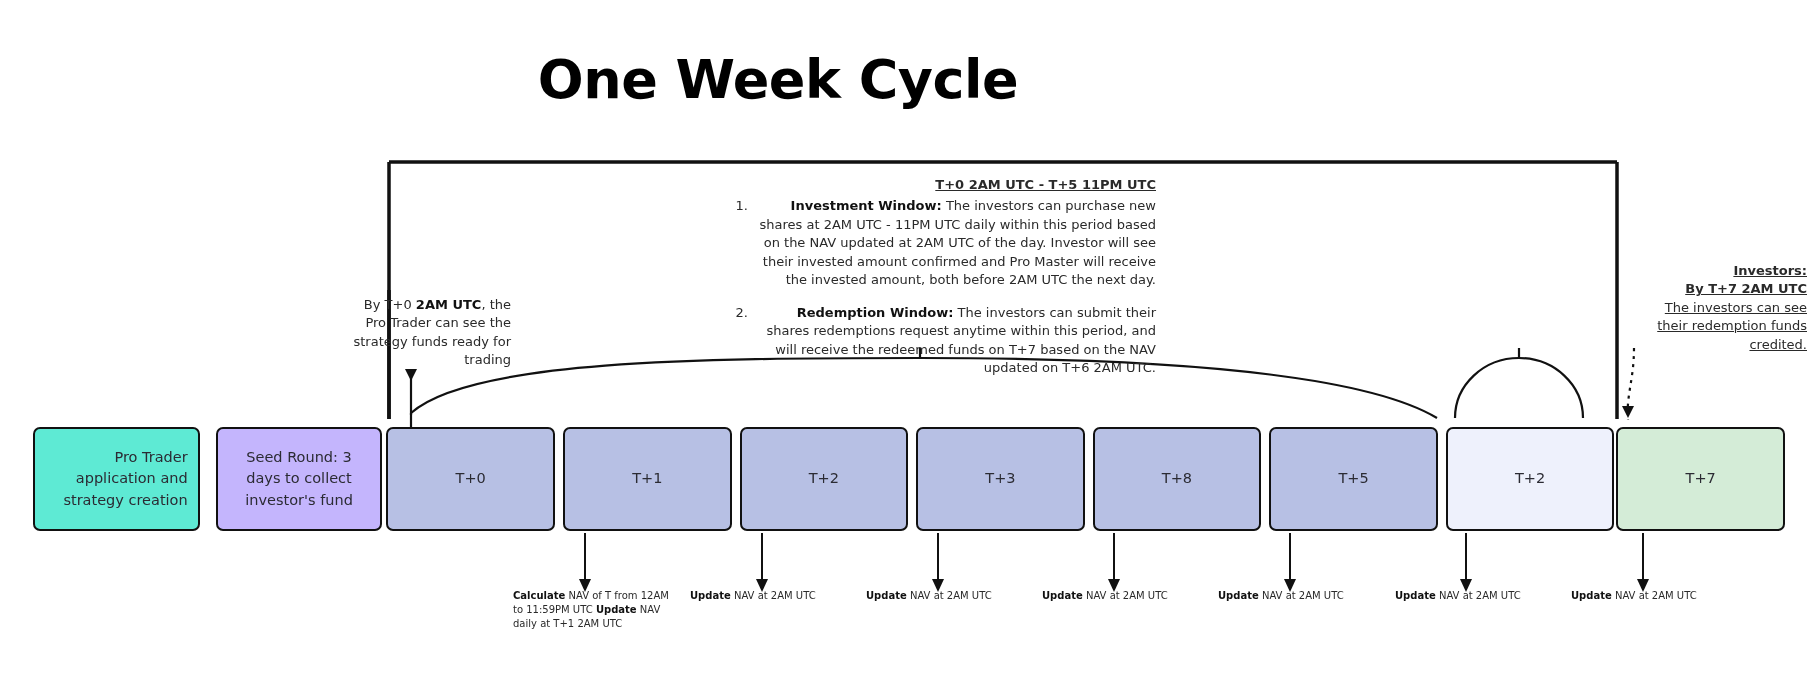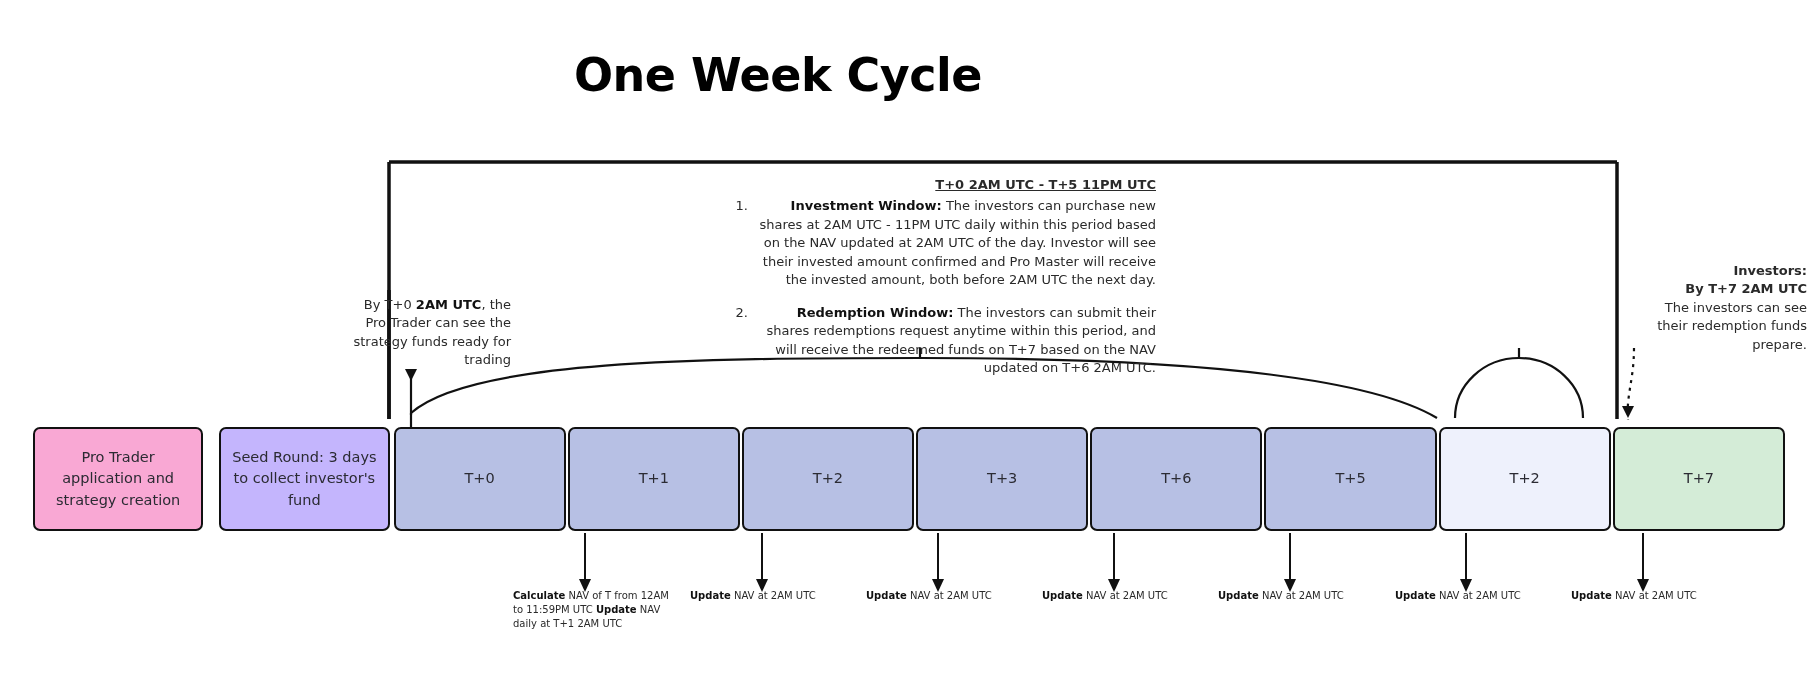--- a/index.html
+++ b/index.html
@@ -6,53 +6,53 @@
   body{
     width:1815px;height:686px;background:#ffffff;
     font-family:"DejaVu Sans","Liberation Sans",sans-serif;
     color:#1a1a1a;position:relative;overflow:hidden;
   }
   .canvas{position:absolute;left:0;top:0;width:1815px;height:686px;}
 
   
   .title{
     position:absolute;left:0;top:48px;width:1556px;text-align:center;
-    font-size:46px;font-weight:bold;letter-spacing:-0.5px;color:#000;
+    font-size:54px;font-weight:bold;letter-spacing:-0.5px;color:#000;
   }
 
   
   .overlay{position:absolute;left:0;top:0;width:1815px;height:686px;pointer-events:none;}
 
   
   .timeline{position:absolute;left:33px;top:427px;width:1752px;height:104px;display:flex;}
   .cell{
     position:relative;border:2.5px solid #111;border-radius:7px;
     display:flex;align-items:center;justify-content:center;text-align:center;
     font-size:14.5px;color:#2b2b33;line-height:1.45;box-sizing:border-box;
   }
-  .cell.pre{width:176px;margin-right:16px;background:#f9a8d4;}
+  .cell.pre{width:176px;margin-right:16px;background:#5eead4;text-align:right;}
   .cell.seed{width:176px;margin-right:4px;background:#c4b5fd;}
-  .cell.day{width:178px;background:#b7c0e4;margin-right:2px;}
+  .cell.day{width:178px;background:#b7c0e4;margin-right:8px;}
   .cell.t6{width:178px;background:#eef1fc;margin-right:2px;}
   .cell.t7{width:178px;background:#d4ecd7;align-items:center;}
   .cell .lbl{padding:0 10px;}
 
   
   .note{position:absolute;font-size:13px;line-height:1.42;color:#2a2a2a;text-align:right;}
   .note b{font-weight:bold;color:#111;}
   .note .hd{font-weight:bold;}
   .note .u{font-weight:bold;text-decoration:underline;}
 
   #note-left{left:341px;top:296px;width:170px;}
   #note-window{left:726px;top:176px;width:430px;}
   #note-window .heading{margin-bottom:3px;}
   #note-window ol{margin:0;padding-left:26px;}
   #note-window li{margin-bottom:14px;}
   #note-promasters{left:1449px;top:262px;width:175px;}
-  #note-investors{left:1632px;top:262px;width:175px;}
+  #note-investors{left:1632px;top:262px;width:175px;text-decoration:underline;}
 
   .nav-note{position:absolute;font-size:10px;line-height:1.42;color:#2a2a2a;}
   .nav-note b{font-weight:bold;color:#111;}
 
   
   #nav-0{left:513px;top:589px;width:160px;}
   #nav-1{left:690px;top:589px;width:170px;}
   #nav-2{left:866px;top:589px;width:170px;}
   #nav-3{left:1042px;top:589px;width:170px;}
   #nav-4{left:1218px;top:589px;width:170px;}
@@ -121,21 +121,21 @@
     <div class="cell day">
       <span class="lbl">T+1</span>
     </div>
     <div class="cell day">
       <span class="lbl">T+2</span>
     </div>
     <div class="cell day">
       <span class="lbl">T+3</span>
     </div>
     <div class="cell day">
-      <span class="lbl">T+6</span>
+      <span class="lbl">T+8</span>
     </div>
     <div class="cell day">
       <span class="lbl">T+5</span>
     </div>
     <div class="cell t6">
       <span class="lbl">T+2</span>
     </div>
     <div class="cell t7">
       <span class="lbl">T+7</span>
     </div>
@@ -154,21 +154,21 @@
       <li>
         <b>Redemption Window:</b><span> The investors can submit their shares redemptions request anytime within this period, and will receive the redeemed funds on T+7 based on the NAV updated on T+6 2AM UTC.</span>
       </li>
     </ol>
   </div>
 
 
   <div class="note" id="note-investors">
     <div class="hd">Investors:</div>
     <div class="hd">By T+7 2AM UTC</div>
-    <div>The investors can see their redemption funds prepare.</div>
+    <div>The investors can see their redemption funds credited.</div>
   </div>
 
   <div class="nav-note" id="nav-0">
     <b>Calculate</b><span> NAV of T from 12AM to 11:59PM UTC </span><b>Update</b><span> NAV daily at T+1 2AM UTC</span>
   </div>
   <div class="nav-note" id="nav-1">
     <b>Update</b><span> NAV at 2AM UTC</span>
   </div>
   <div class="nav-note" id="nav-2">
     <b>Update</b><span> NAV at 2AM UTC</span>

